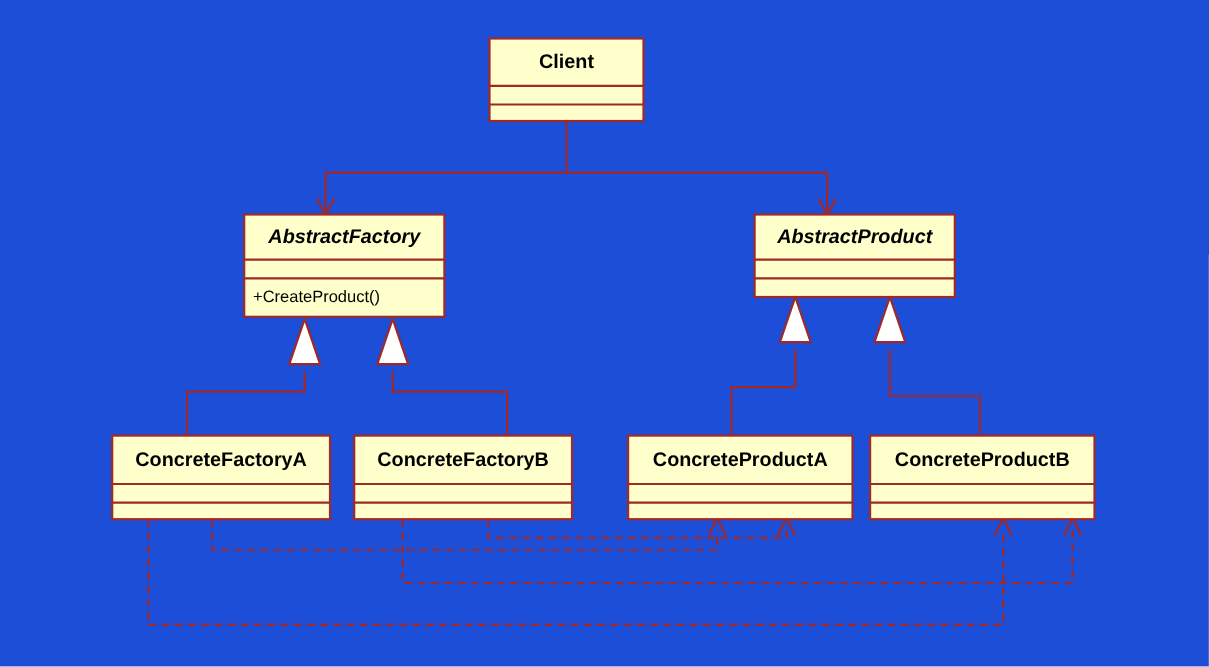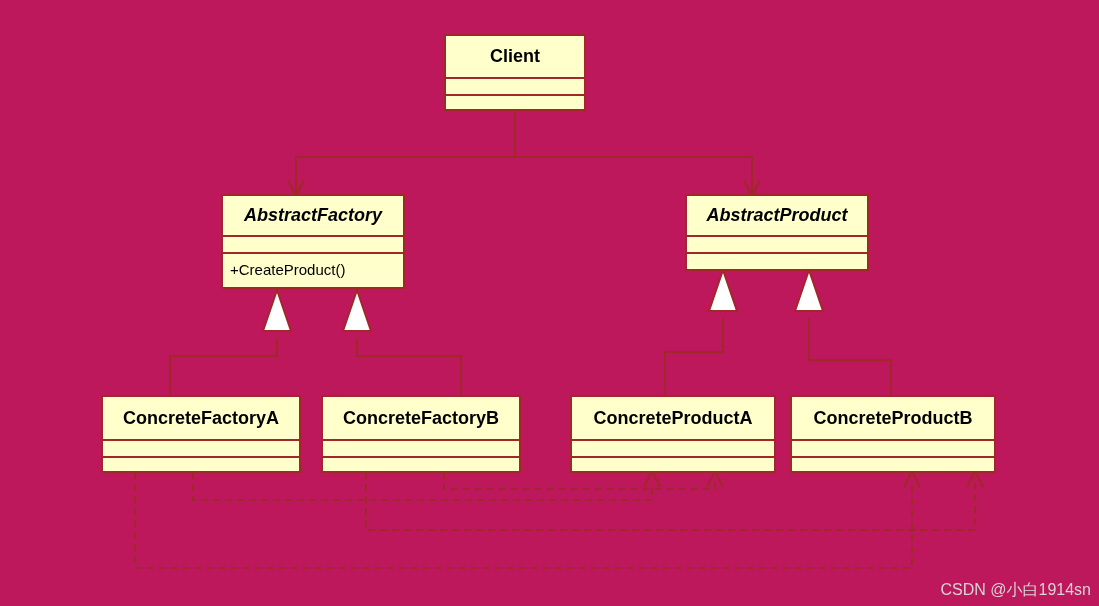--- a/index.html
+++ b/index.html
@@ -8,21 +8,21 @@
     padding: 0;
     background: #ffffff;
   }
   body {
     font-family: "Liberation Sans", sans-serif;
   }
   #canvas {
     position: relative;
     width: 1099px;
     height: 606px;
-    background: #be185d;
+    background: #1d4ed8;
     overflow: hidden;
   }
   svg.diagram {
     position: absolute;
     left: 0;
     top: 0;
     width: 1099px;
     height: 606px;
   }
   .cls-box-fill {
@@ -176,15 +176,14 @@
 
     <g>
       <rect class="cls-box-fill" x="791" y="396" width="204" height="76"></rect>
       <line class="cls-divider" x1="791" y1="440" x2="995" y2="440"></line>
       <line class="cls-divider" x1="791" y1="457" x2="995" y2="457"></line>
       <text class="cls-title" x="893" y="419">ConcreteProductB</text>
     </g>
 
   </svg>
 
-  <div class="watermark">CSDN @小白1914sn</div>
 
 </div>
 
 </body></html>

